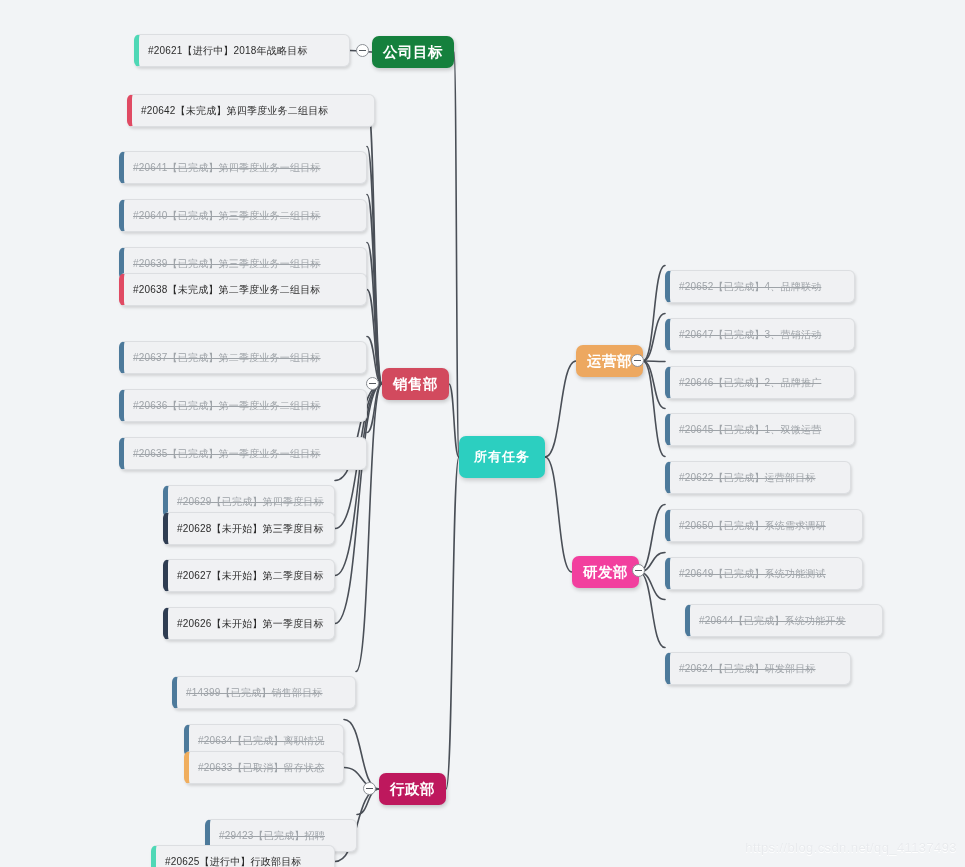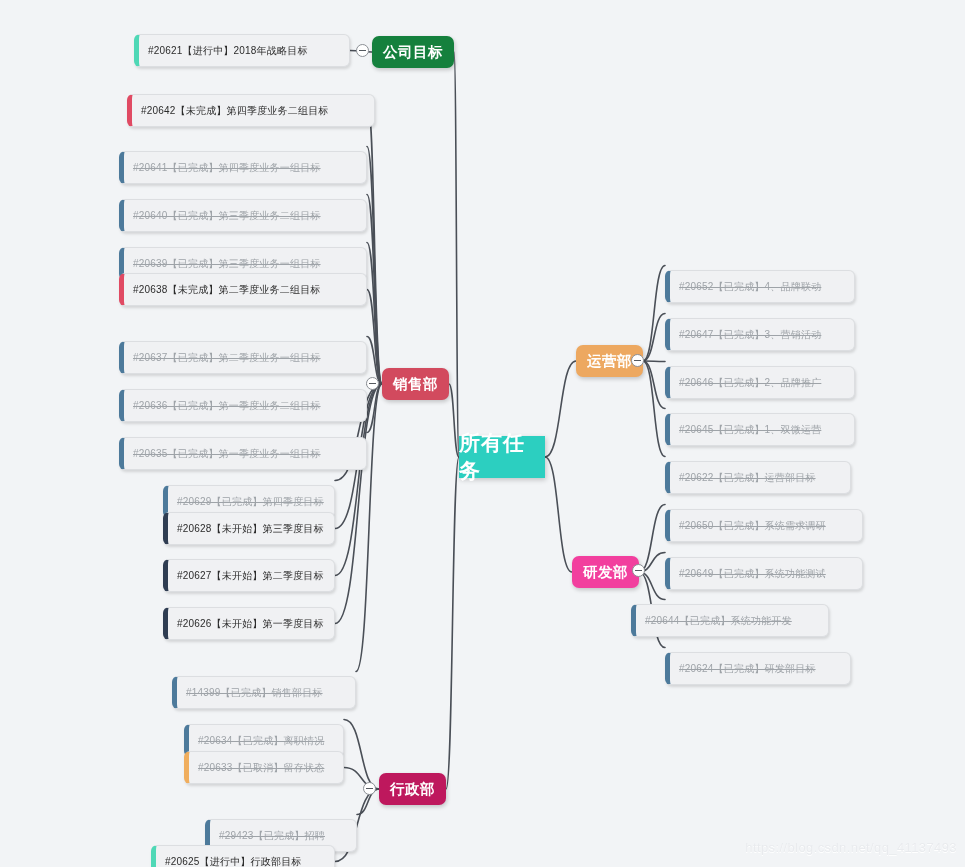--- a/index.html
+++ b/index.html
@@ -72,24 +72,24 @@
     letter-spacing: 0.5px;
   }
 
   
   .root {
     position: absolute;
     display: flex;
     align-items: center;
     justify-content: center;
     width: 86px; height: 42px;
-    border-radius: 0;
+    border-radius: 7px;
     background: #2ccfc0;
     color: #ffffff;
-    font-size: 21px;
+    font-size: 13px;
     font-weight: bold;
     letter-spacing: 1px;
     box-shadow: 1px 2px 5px rgba(0,0,0,0.20);
   }
 
   
   .toggle {
     position: absolute;
     width: 13px; height: 13px;
     border: 1px solid #8b8f95;
@@ -250,21 +250,21 @@
       </div>
       <div class="task st-done" style="left: 665px; top: 440px; width: 186px;">
         <span class="txt">#20622【已完成】运营部目标</span>
       </div>
       <div class="task st-done" style="left: 665px; top: 488px; width: 198px;">
         <span class="txt">#20650【已完成】系统需求调研</span>
       </div>
       <div class="task st-done" style="left: 665px; top: 536px; width: 198px;">
         <span class="txt">#20649【已完成】系统功能测试</span>
       </div>
-      <div class="task st-done" style="left: 631px; top: 583px; width: 198px;">
+      <div class="task st-done" style="left: 685px; top: 583px; width: 198px;">
         <span class="txt">#20644【已完成】系统功能开发</span>
       </div>
       <div class="task st-done" style="left: 665px; top: 631px; width: 186px;">
         <span class="txt">#20624【已完成】研发部目标</span>
       </div>
     </div>
 
   <div class="watermark">https://blog.csdn.net/qq_41137493</div>
 </div>
 

